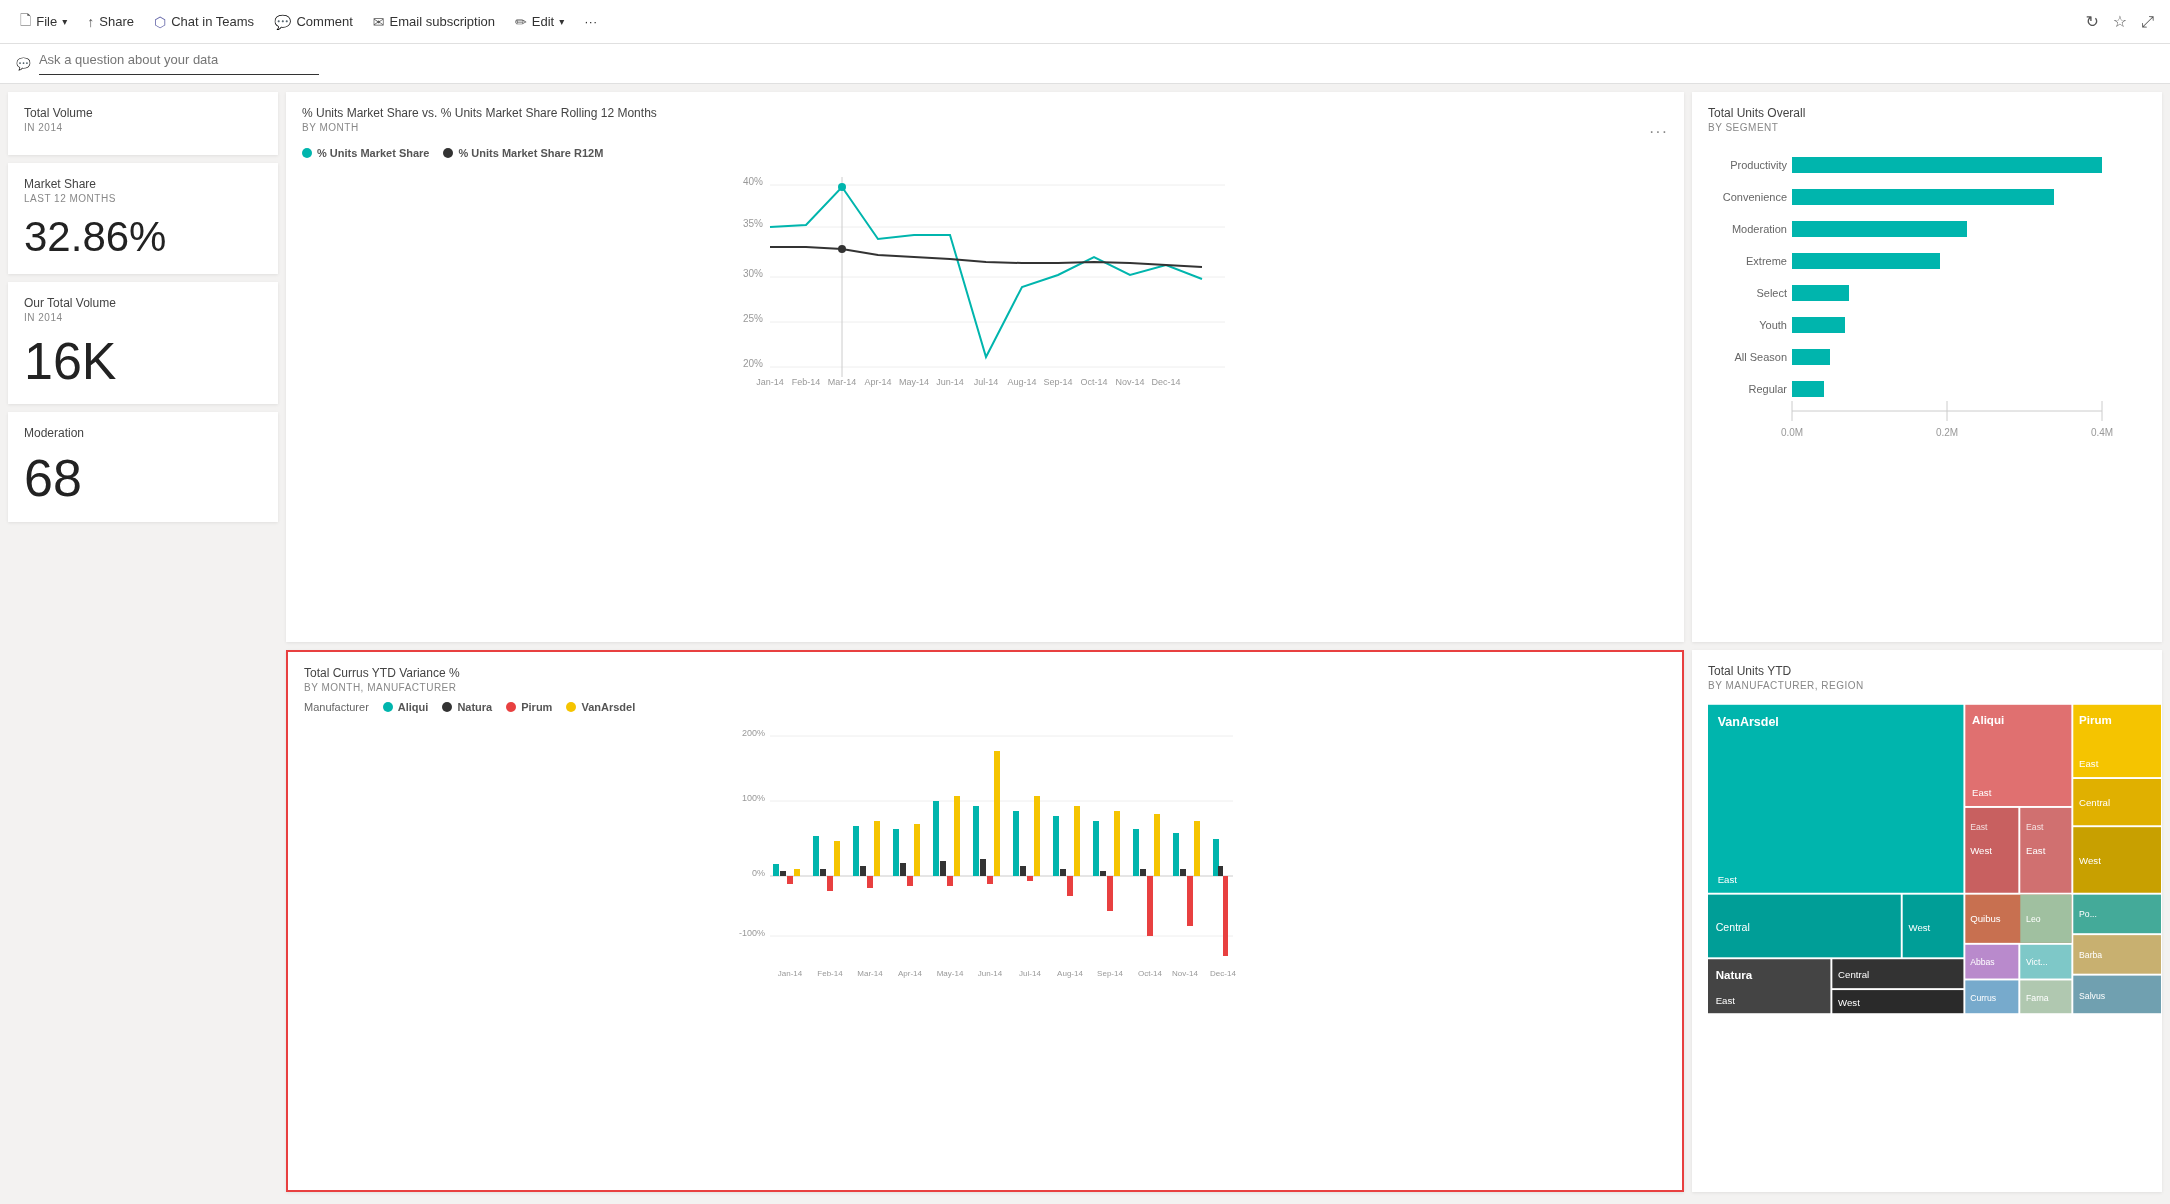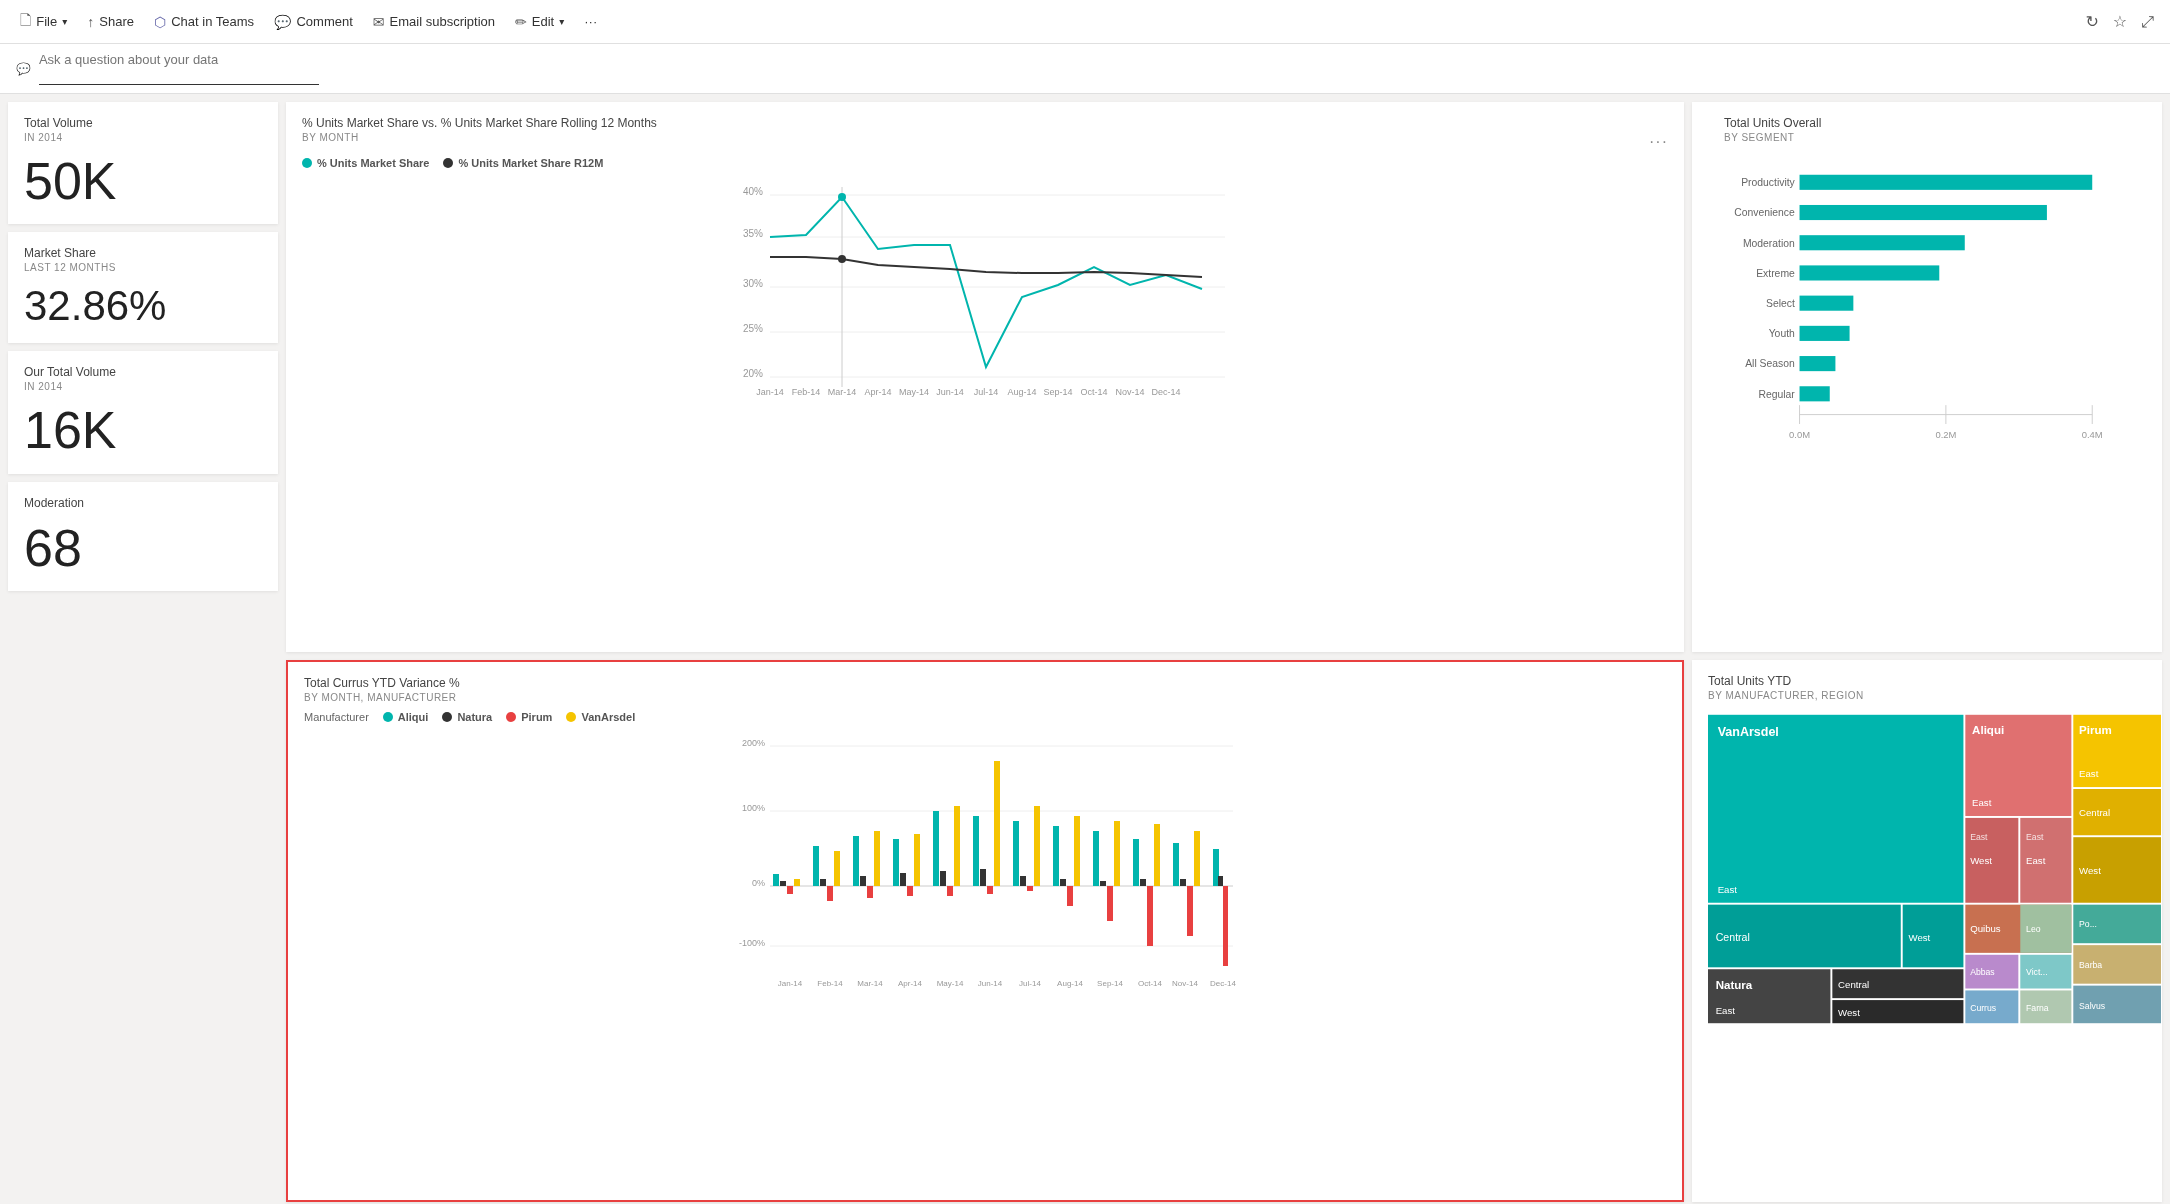--- a/index.html
+++ b/index.html
@@ -17,21 +17,21 @@
     .top-bar-right { margin-left: auto; display: flex; gap: 6px; align-items: center; }
     .top-bar-right .icon-btn { font-size: 16px; cursor: pointer; color: #555; padding: 4px; }
 
     .question-bar {
       background: #fff; border-bottom: 1px solid #e0e0e0;
       padding: 8px 16px; display: flex; align-items: center; gap: 8px;
     }
     .question-bar input {
       border: none; outline: none; font-size: 13px; color: #666;
       width: 280px; border-bottom: 1px solid #333;
-      padding-bottom: 17px; background: transparent;
+      padding-bottom: 7px; background: transparent;
     }
 
     .dashboard {
       display: grid;
       grid-template-columns: 270px 1fr 470px;
       grid-template-rows: auto auto;
       gap: 8px;
       padding: 8px;
       height: calc(100vh - 88px);
     }
@@ -47,21 +47,21 @@
     
     .line-chart-card { background: #fff; padding: 14px 16px; box-shadow: 0 1px 3px rgba(0,0,0,0.08); position: relative; }
     .chart-header { display: flex; justify-content: space-between; align-items: flex-end; }
     .chart-more { color: #888; cursor: pointer; font-size: 16px; letter-spacing: 1px; }
 
     .legend { display: flex; gap: 14px; margin-bottom: 8px; margin-top: 6px; }
     .legend-item { display: flex; align-items: center; gap: 5px; font-size: 11px; color: #555; font-weight: bold; }
     .legend-dot { width: 10px; height: 10px; border-radius: 50%; }
 
     
-    .bar-chart-card { background: #fff; padding: 14px 32px; box-shadow: 0 1px 3px rgba(0,0,0,0.08); }
+    .bar-chart-card { background: #fff; padding: 14px 16px; box-shadow: 0 1px 3px rgba(0,0,0,0.08); }
     .bottom-chart-card { background: #fff; padding: 14px 16px; box-shadow: 0 1px 3px rgba(0,0,0,0.08); border: 2px solid #e84040; }
     .treemap-card { background: #fff; padding: 0; box-shadow: 0 1px 3px rgba(0,0,0,0.08); overflow: hidden; }
 
     
     svg text { font-family: 'Segoe UI', Arial, sans-serif; }
   </style>
 </head>
 <body>
 
 <div class="top-bar">
@@ -106,21 +106,20 @@
   <input type="text" placeholder="Ask a question about your data" style="">
 </div>
 
 <div class="dashboard">
 
   <div class="left-col" style="grid-row: 1/3;">
 
     <div class="kpi-card">
       <div class="card-title">Total Volume</div>
       <div class="card-subtitle">IN 2014</div>
-      <div class="card-value">50K</div>
     </div>
 
     <div class="kpi-card">
       <div class="card-title">Market Share</div>
       <div class="card-subtitle">LAST 12 MONTHS</div>
       <div class="card-value" style="font-size:42px;">32.86%</div>
     </div>
 
     <div class="kpi-card">
       <div class="card-title">Our Total Volume</div>

